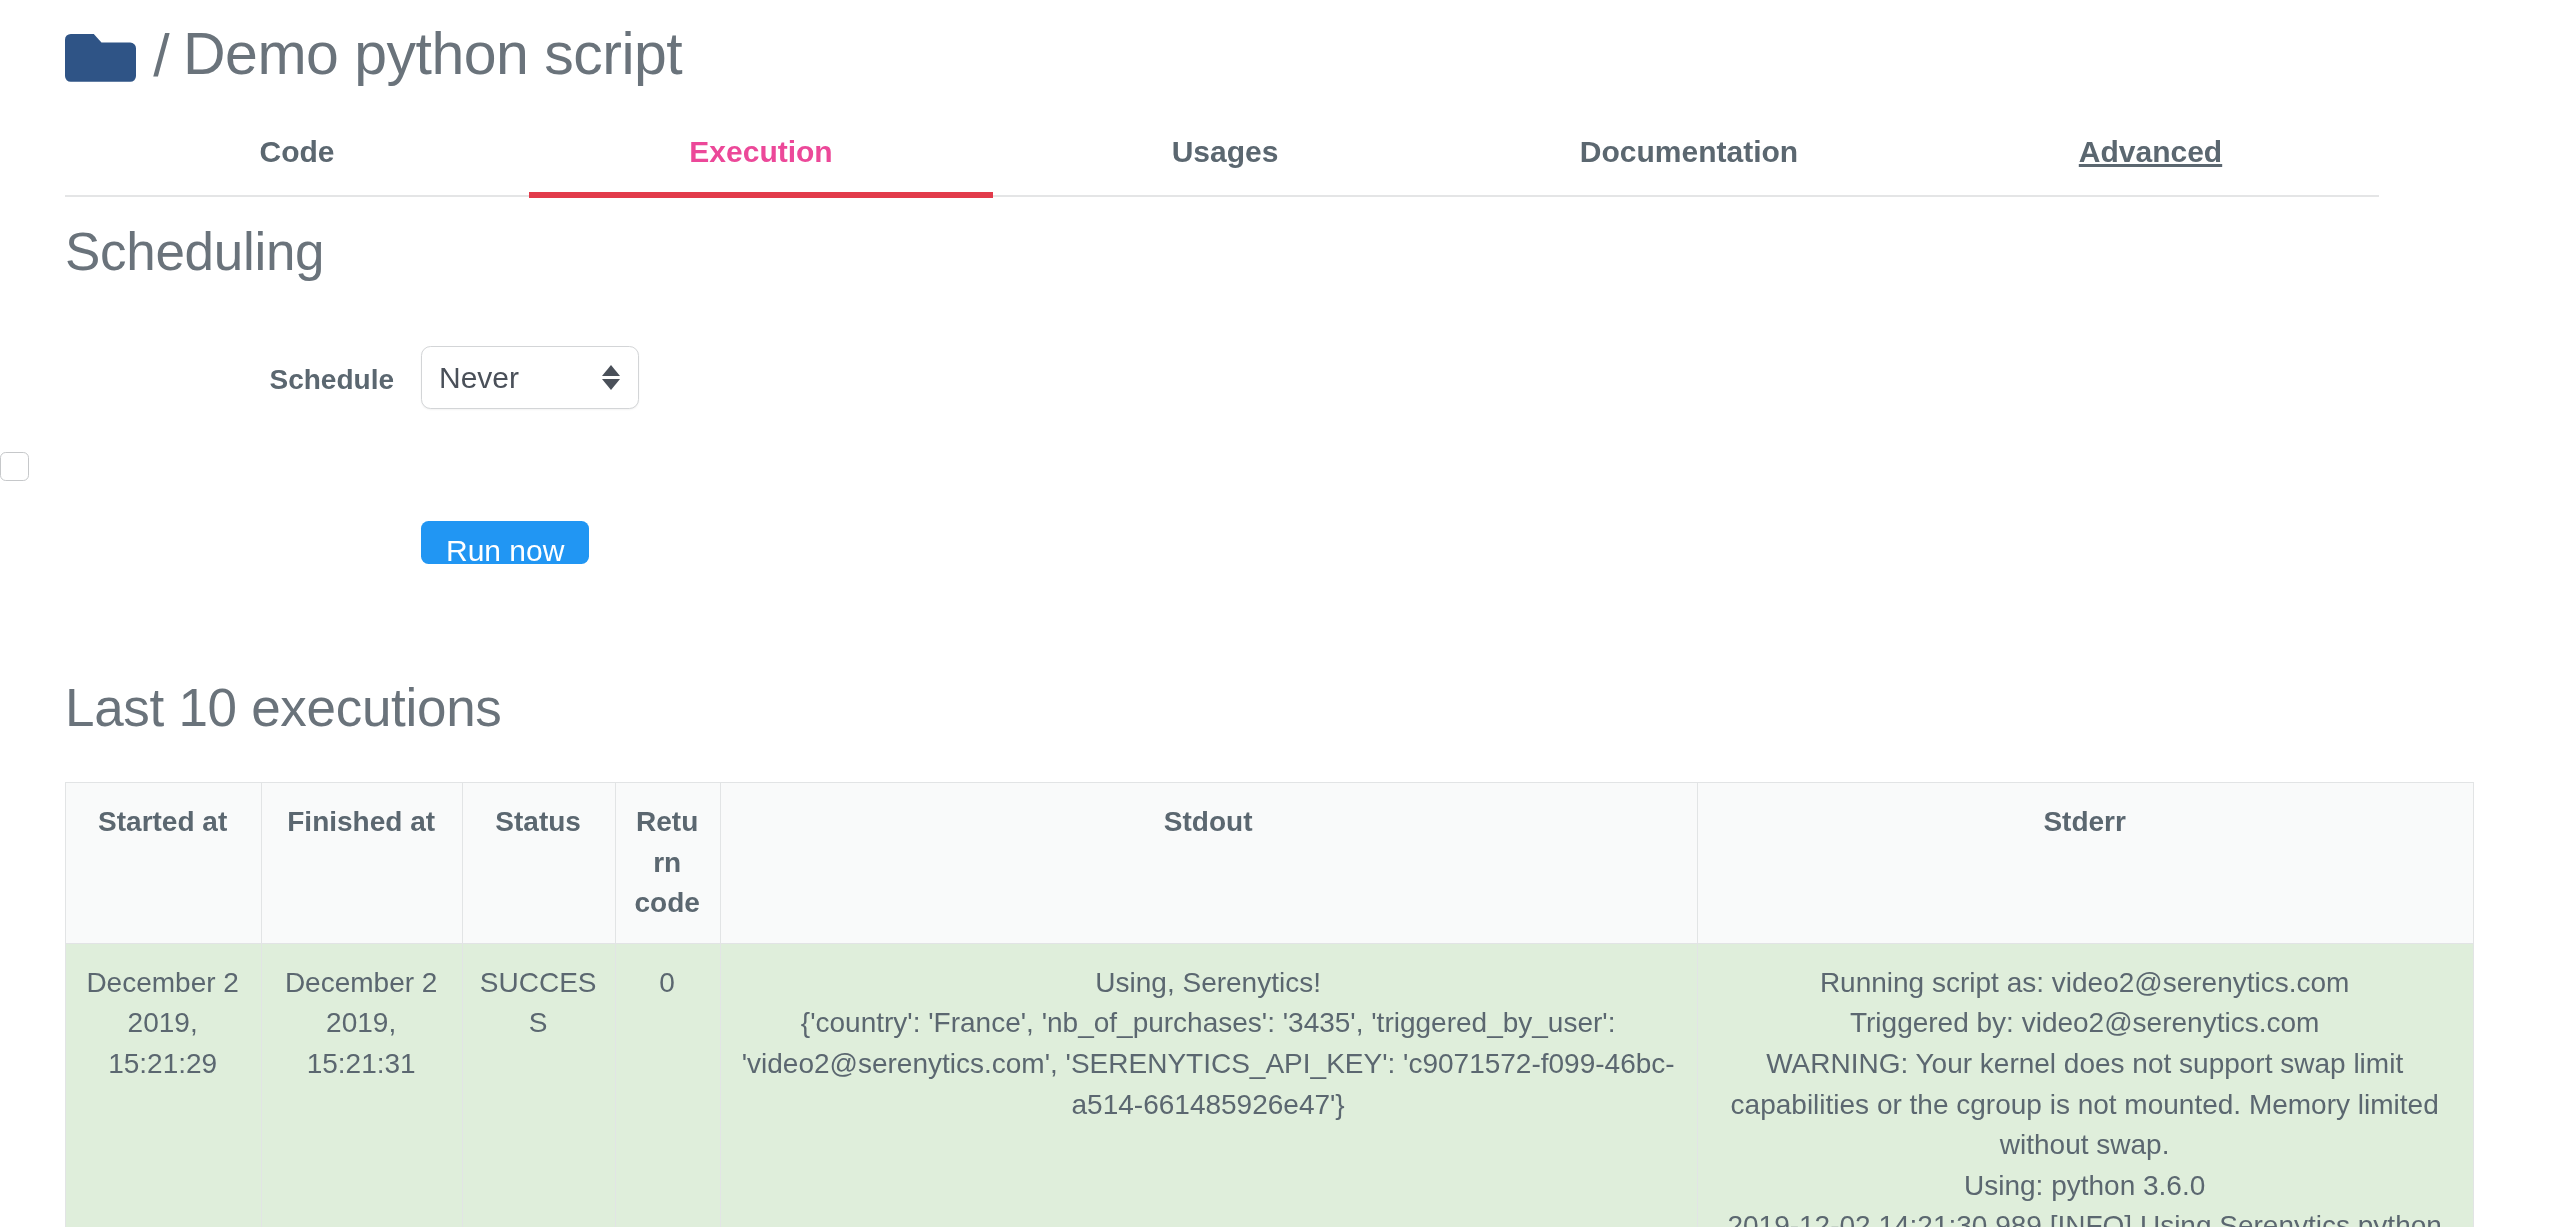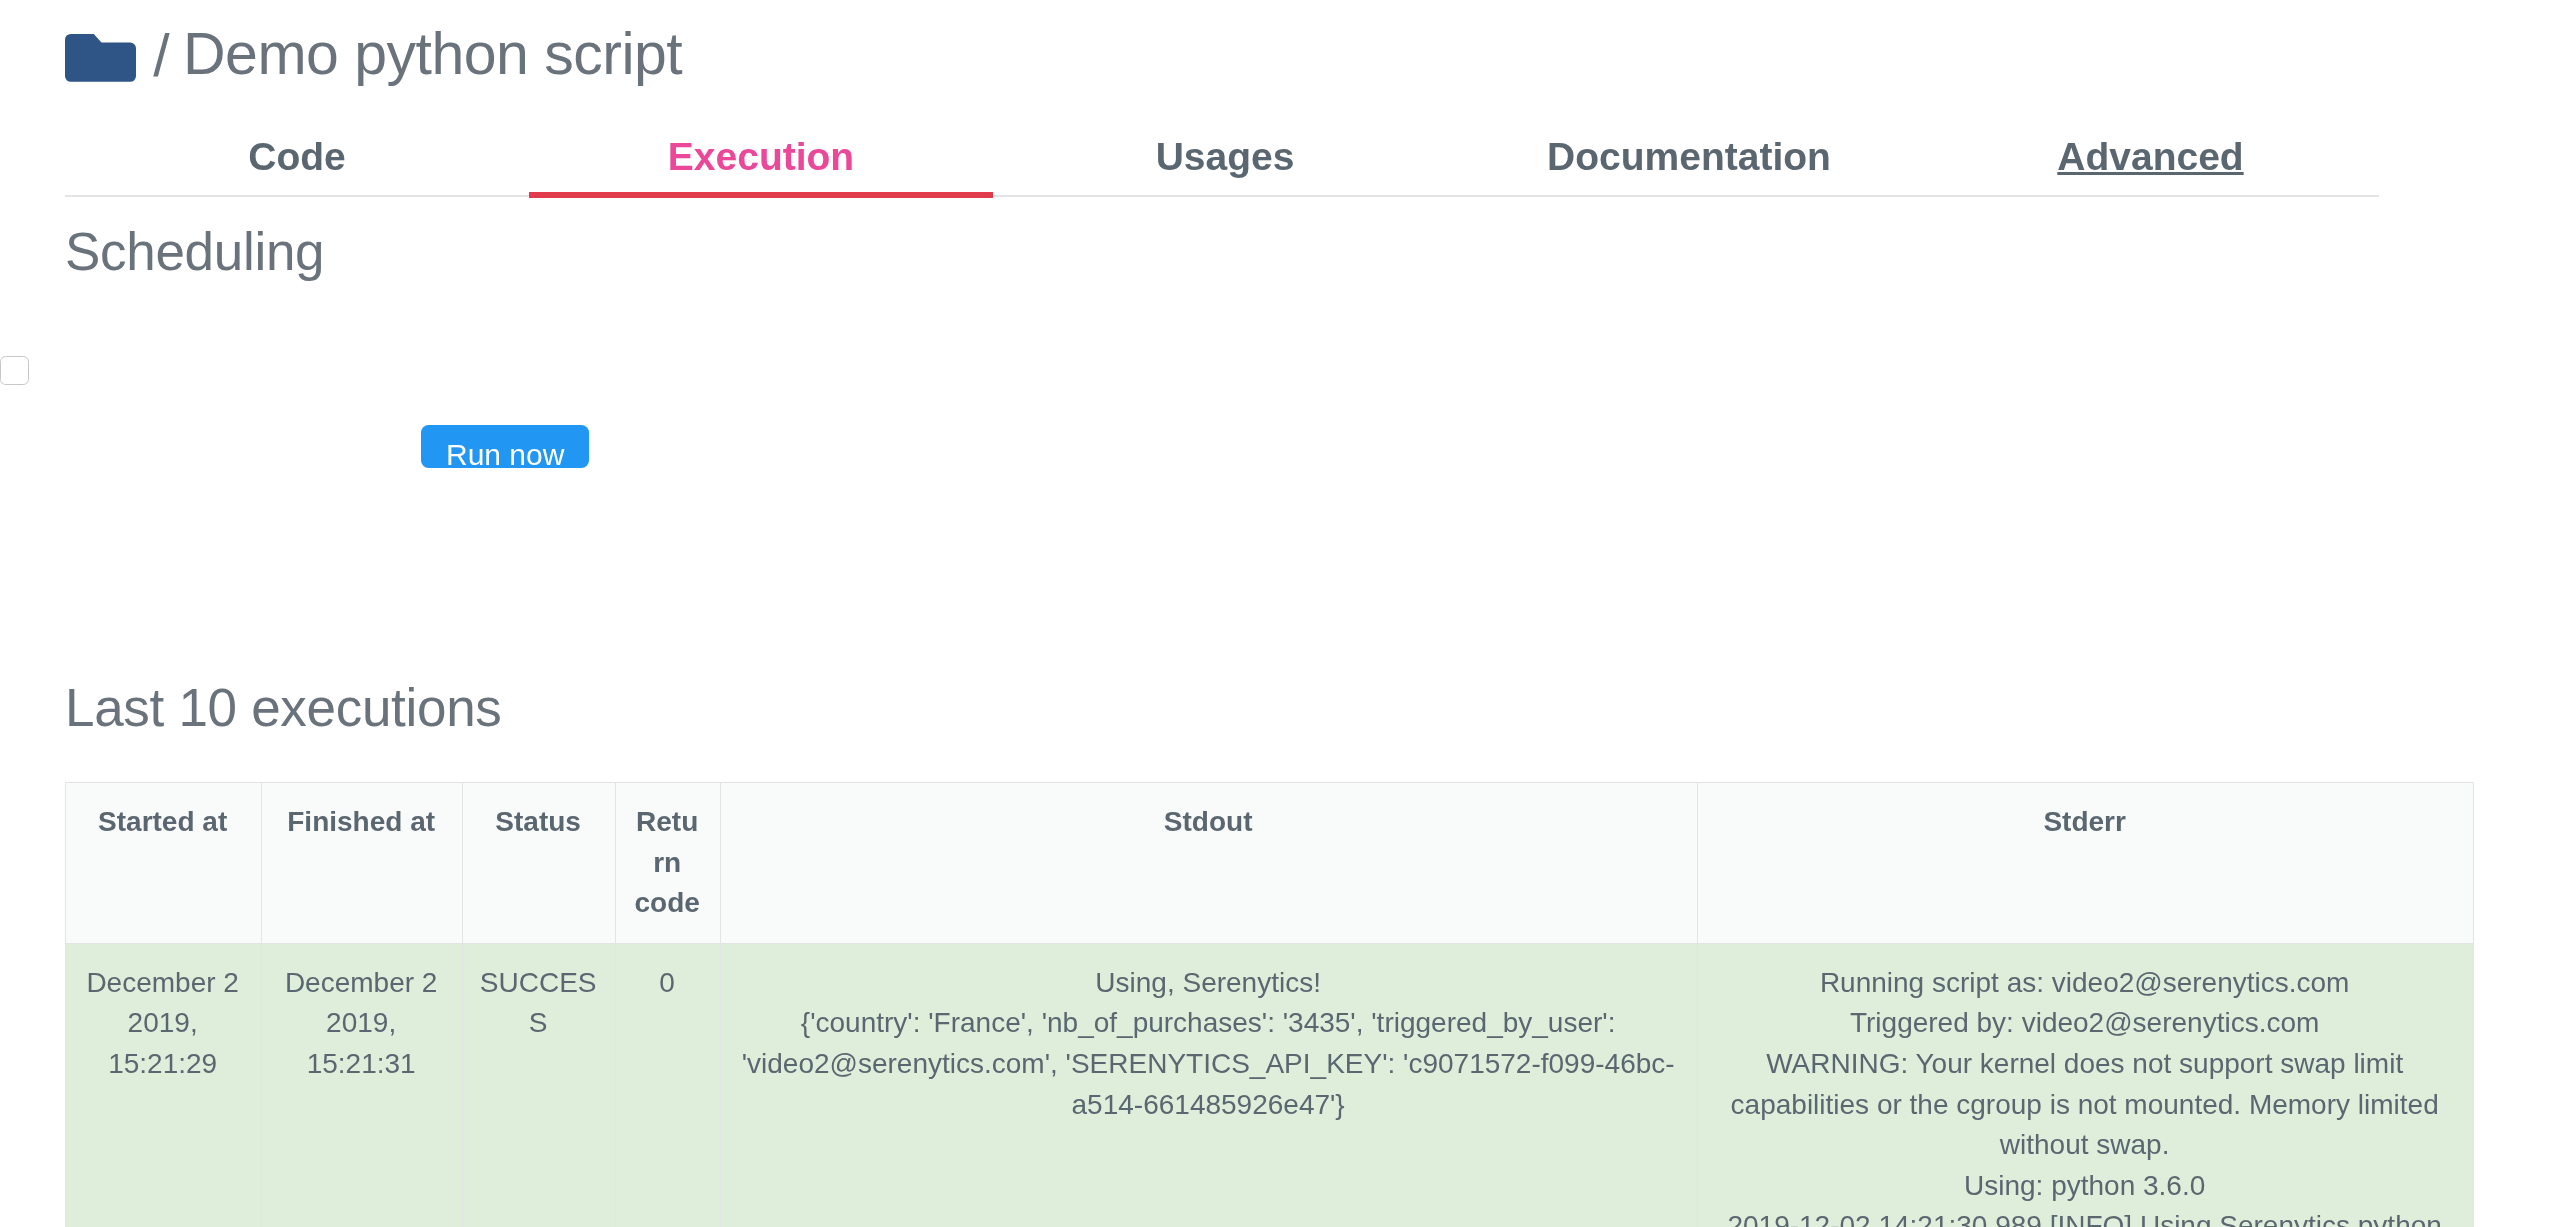--- a/index.html
+++ b/index.html
@@ -66,21 +66,21 @@
     top: 122px;
     width: 2314px;
     height: 75px;
     border-bottom: 2.9px solid #e4e5e6;
     display: flex;
     align-items: flex-start;
   }
   .tab {
     flex: 0 0 auto;
     text-align: center;
-    font-size: 39px;
+    font-size: 30px;
     font-weight: 700;
     color: #5b6770;
     padding: 13.4px 0 0 0;
     height: 100%;
     position: relative;
     cursor: pointer;
     white-space: nowrap;
   }
   .tab.w1 { width: 464px; }
   .tab.w2 { width: 464px; }
@@ -265,20 +265,34 @@
     <div class="tab w2 active">Execution</div>
     <div class="tab w3">Usages</div>
     <div class="tab w4">Documentation</div>
     <div class="tab w5">Advanced</div>
   </div>
 
   <div id="scheduling-title" class="section-title">Scheduling</div>
 
   <div class="form">
 
+    <div class="form-row">
+      <div class="form-label">Schedule</div>
+      <div class="form-field">
+        <span class="select-wrap">
+          <select class="schedule-select">
+            <option>Never</option>
+          </select>
+          <span class="select-arrows">
+            <span class="arrow-up"></span>
+            <span class="arrow-down"></span>
+          </span>
+        </span>
+      </div>
+    </div>
 
     <div class="form-row checkbox-row">
       <div class="form-field">
         <input type="checkbox" class="cb" style="">
       </div>
     </div>
 
     <div class="form-row run-row">
       <div class="form-label"></div>
       <div class="form-field">

